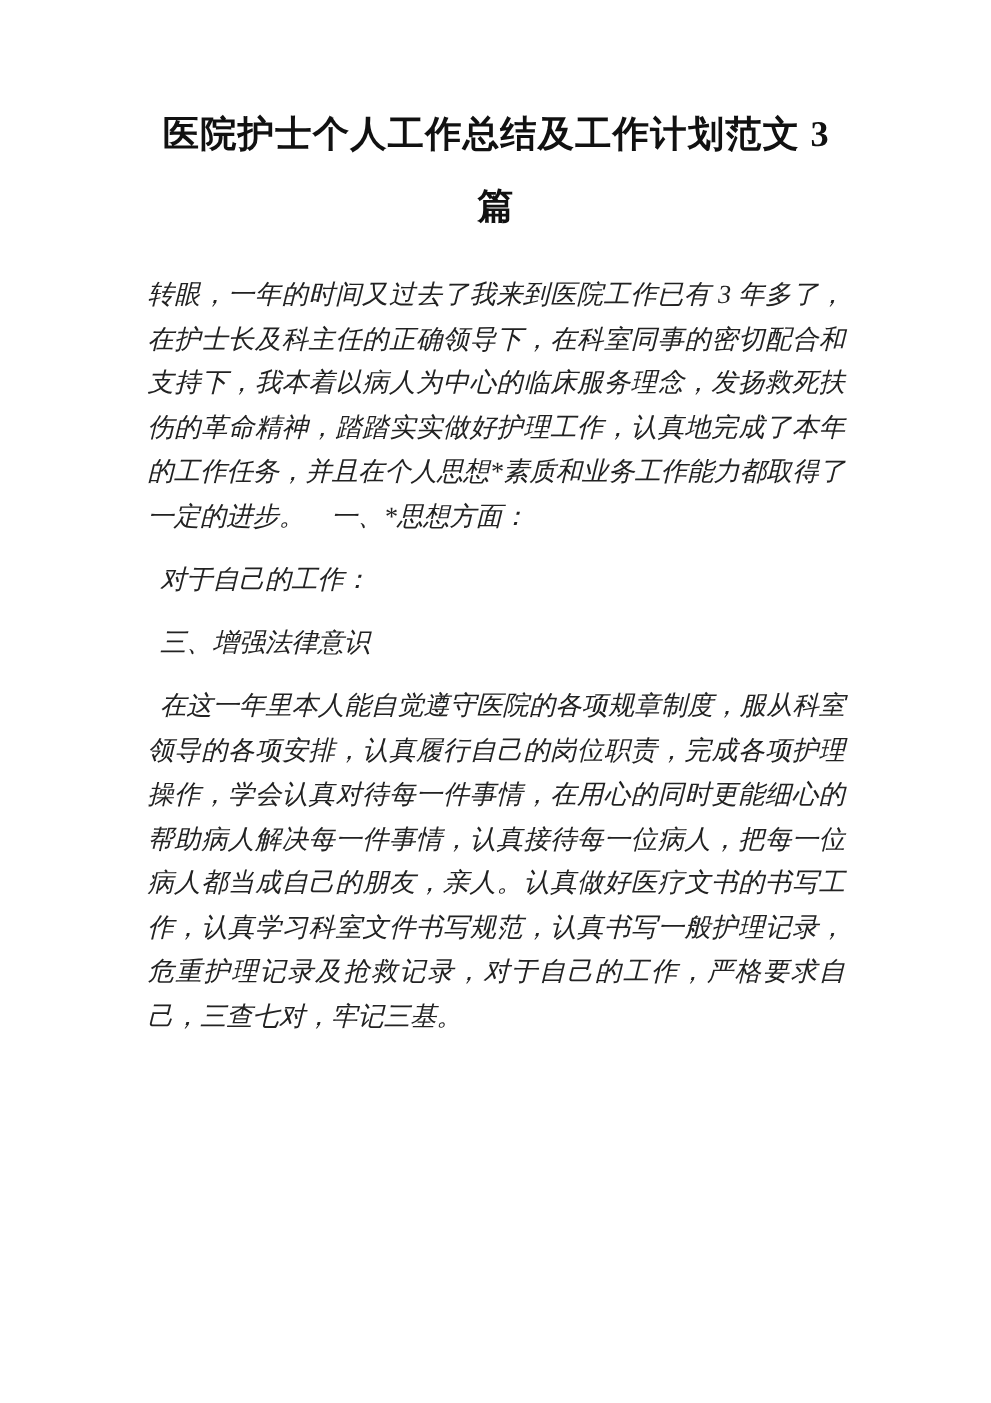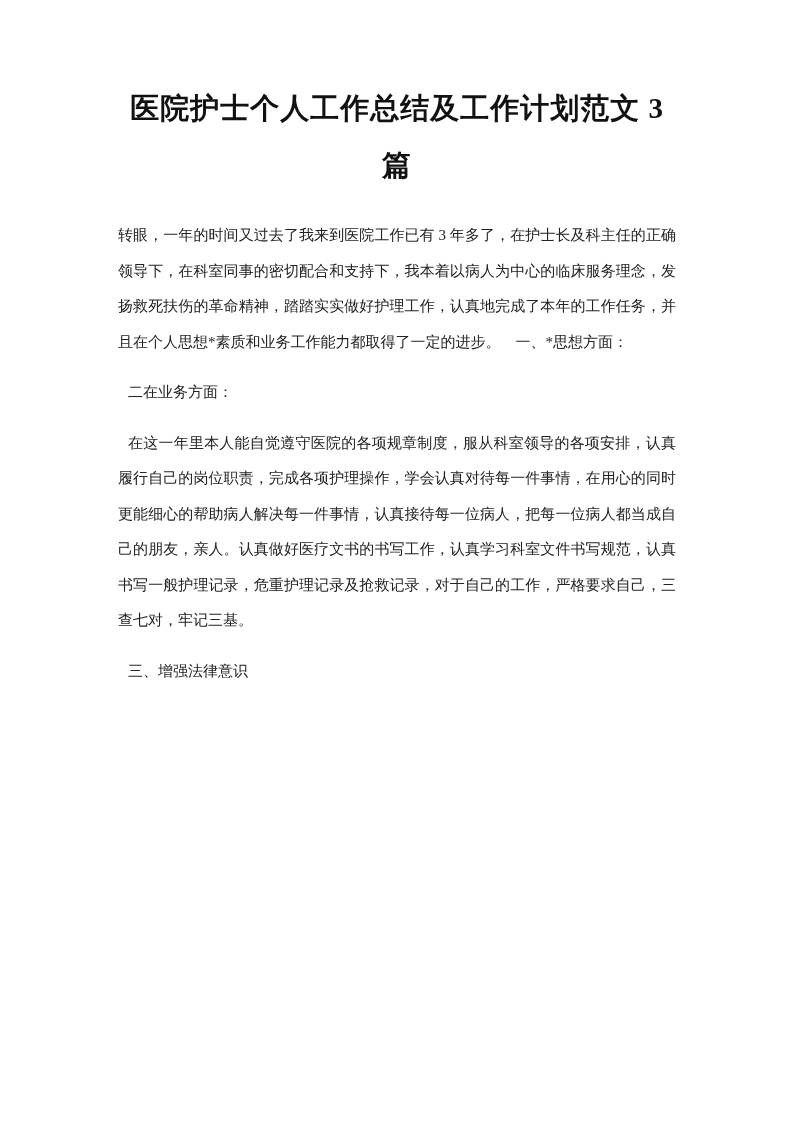--- a/index.html
+++ b/index.html
@@ -24,46 +24,47 @@
     font-weight: 700;
     color: #111111;
     text-align: center;
     letter-spacing: 1px;
   }
   .doc-title .title-line {
     display: block;
   }
   .body-text p {
     margin: 0 0 15px 0;
-    font-size: 15px;
+    font-size: 21px;
     line-height: 35.5px;
     color: #222222;
     text-align: justify;
     text-justify: inter-ideograph;
     word-break: break-all;
+    font-style: italic;
   }
   .body-text p.indent {
     text-indent: 10px;
   }
 </style>
 </head>
 <body>
 
 <div class="page">
 
   <h1 class="doc-title">
     <span class="title-line">医院护士个人工作总结及工作计划范文 3</span>
     <span class="title-line">篇</span>
   </h1>
 
   <div class="body-text">
     <p>转眼，一年的时间又过去了我来到医院工作已有 3 年多了，在护士长及科主任的正确领导下，在科室同事的密切配合和支持下，我本着以病人为中心的临床服务理念，发扬救死扶伤的革命精神，踏踏实实做好护理工作，认真地完成了本年的工作任务，并且在个人思想*素质和业务工作能力都取得了一定的进步。　一、*思想方面：</p>
 
 
-    <p class="indent">二在业务方面：</p>
+    <p class="indent">对于自己的工作：</p>
+
+    <p class="indent">三、增强法律意识</p>
 
     <p class="indent">在这一年里本人能自觉遵守医院的各项规章制度，服从科室领导的各项安排，认真履行自己的岗位职责，完成各项护理操作，学会认真对待每一件事情，在用心的同时更能细心的帮助病人解决每一件事情，认真接待每一位病人，把每一位病人都当成自己的朋友，亲人。认真做好医疗文书的书写工作，认真学习科室文件书写规范，认真书写一般护理记录，危重护理记录及抢救记录，对于自己的工作，严格要求自己，三查七对，牢记三基。</p>
-
-    <p class="indent">三、增强法律意识</p>
 
   </div>
 
 </div>
 
 </body></html>

